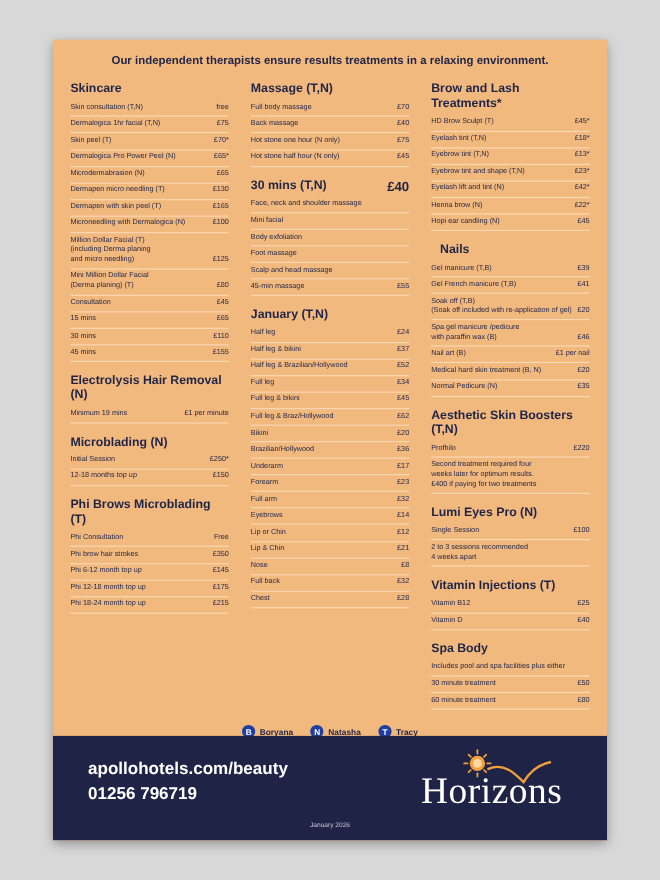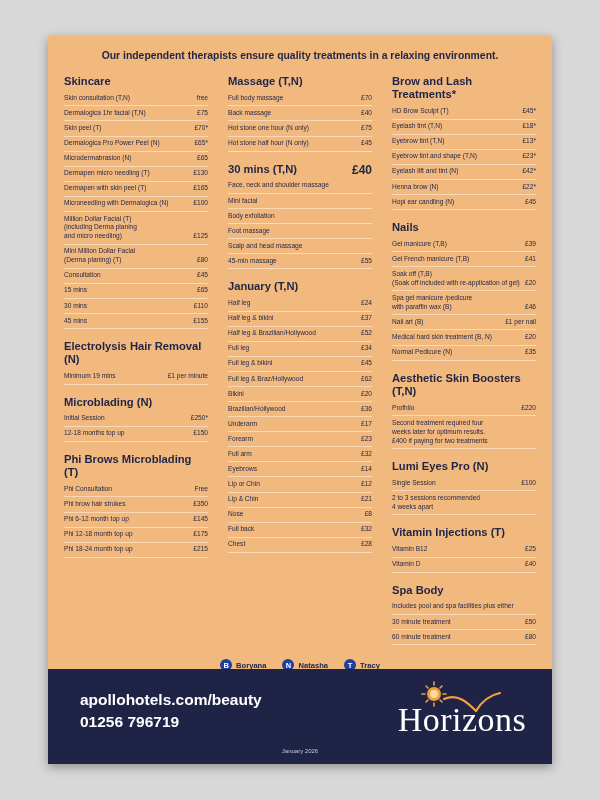--- a/index.html
+++ b/index.html
@@ -73,37 +73,37 @@
   .footer{
     position:absolute;left:0;bottom:0;width:100%;height:95px;
     background:#1f2447;
   }
   .footer-contact{
     position:absolute;left:32px;top:20px;color:#fff;
     font-size:15.5px;font-weight:bold;line-height:1.45;
   }
   .logo{position:absolute;right:30px;top:12px;width:150px;height:58px;}
   .logo-word{
-    position:absolute;left:15px;bottom:0;width:100%;
+    position:absolute;left:0;bottom:0;width:100%;
     color:#fff;font-family:"Liberation Serif", serif;
     font-size:34px;letter-spacing:.5px;text-align:center;
   }
   .date{
     position:absolute;left:0;bottom:10px;width:100%;
     text-align:center;color:#c9cbd8;font-size:6px;
   }
 </style>
 </head>
 <body>
 
 <div class="page">
 
 
   <div class="intro">
-    <div>Our independent therapists ensure quality treatments in a relaxing environment.</div>
+    <div>Our independent therapists ensure results treatments in a relaxing environment.</div>
   </div>
 
   <div class="cols" id="columns">
       <div class="col">
         <div class="sec-title"><span style="white-space: pre-line;">Skincare</span></div>
         <div class="row">
           <span class="label" style="white-space: pre-line;">Skin consultation (T,N)</span>
           <span class="price">free</span>
         </div>
         <div class="row">
@@ -333,21 +333,21 @@
           <span class="price">£42*</span>
         </div>
         <div class="row">
           <span class="label" style="white-space: pre-line;">Henna brow (N)</span>
           <span class="price">£22*</span>
         </div>
         <div class="row">
           <span class="label" style="white-space: pre-line;">Hopi ear candling (N)</span>
           <span class="price">£45</span>
         </div>
-        <div class="sec-title"><span style="white-space: pre-line;">Nails</span></div>
+        <div class="sec-title"><span style="white-space: pre-line; margin-left: 8px;">Nails</span></div>
         <div class="row">
           <span class="label" style="white-space: pre-line;">Gel manicure (T,B)</span>
           <span class="price">£39</span>
         </div>
         <div class="row">
           <span class="label" style="white-space: pre-line;">Gel French manicure (T,B)</span>
           <span class="price">£41</span>
         </div>
         <div class="row">
           <span class="label" style="white-space: pre-line;">Soak off (T,B)

